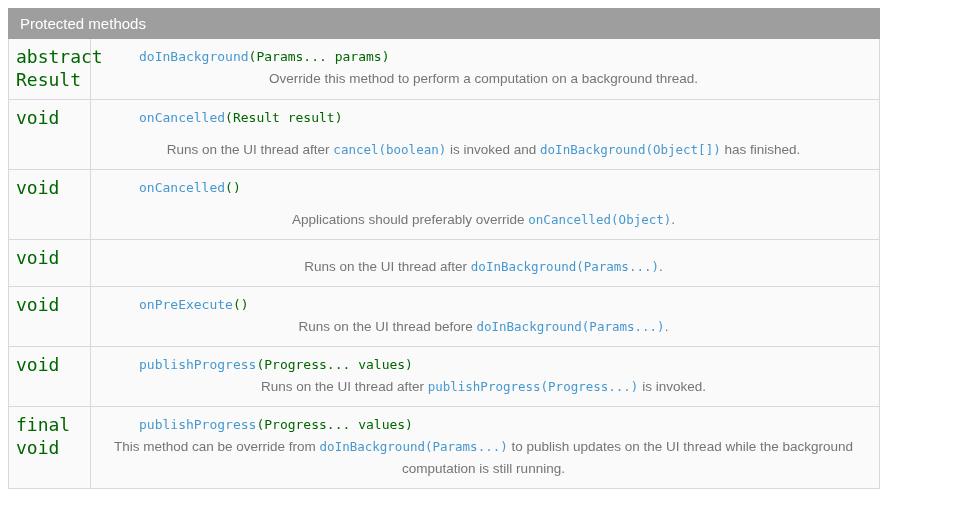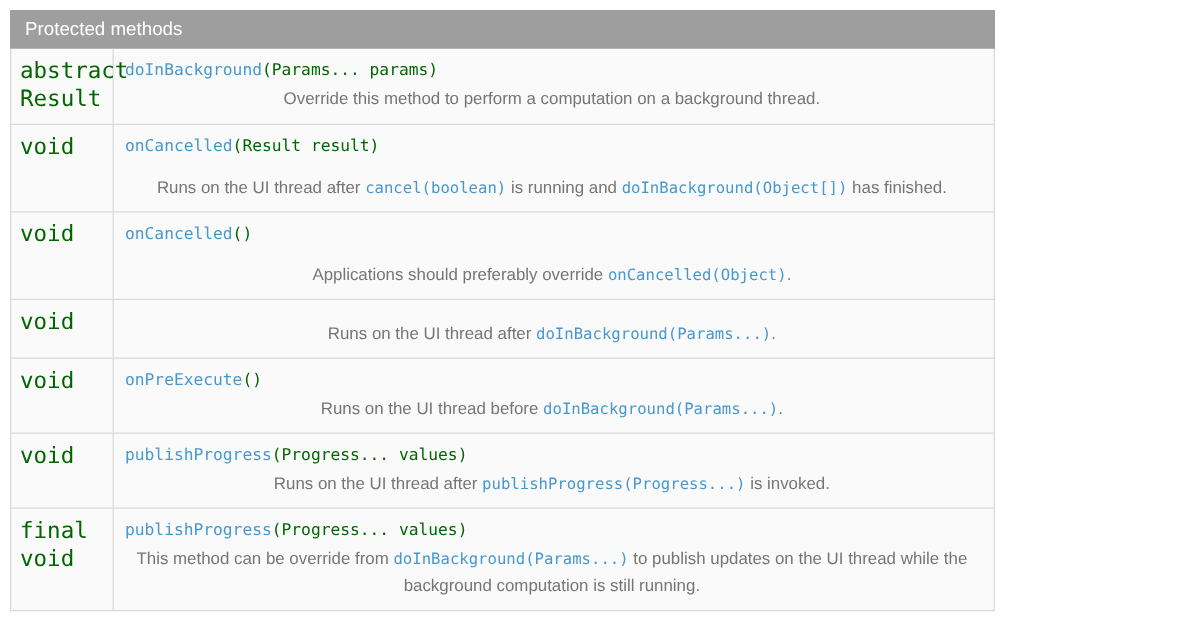--- a/index.html
+++ b/index.html
@@ -9,21 +9,21 @@
     background: #ffffff;
     width: 960px;
     height: 512px;
     overflow: hidden;
     font-family: "Liberation Sans", sans-serif;
   }
   .page {
     padding: 8px 8px 0 8px;
   }
   .doc-table {
-    width: 788px;
+    width: 872px;
     background: var(--cell-bg, #fafafa);
     border: 1px solid var(--border-color, #d9d9d9);
     border-top: none;
   }
   .table-header {
     background: var(--header-bg, #9e9e9e);
     color: var(--header-fg, #ffffff);
     font-size: 15px;
     line-height: 19px;
     padding: 6px 12px 6px 12px;
@@ -49,20 +49,21 @@
   .cell-main {
     flex: 1 1 auto;
     padding: 6px 12px 8px 9px;
   }
   .sig {
     font-family: "DejaVu Sans Mono", "Liberation Mono", monospace;
     font-size: 13px;
     line-height: 23px;
     color: var(--code-green, #006600);
     white-space: nowrap;
+    margin-left: 39px;
   }
   .mlink {
     color: var(--link-blue, #4798cf);
     text-decoration: none;
     cursor: pointer;
   }
   .desc {
     font-size: 13.5px;
     line-height: 22px;
     color: var(--text-gray, #757575);
@@ -97,21 +98,21 @@
       <div class="desc"><span>Override this method to perform a computation on a background thread.</span></div>
     </div>
   </div>
 
   <div class="row">
     <div class="cell-mod">
             <span class="mod-line">void</span>
           </div>
     <div class="cell-main">
       <div class="sig"><a class="mlink">onCancelled</a><span class="params">(Result result)</span></div>
-      <div class="desc gap-large"><span>Runs on the UI thread after </span><a class="code-link">cancel(boolean)</a><span> is running and </span><a class="code-link">doInBackground(Object[])</a><span> has finished.</span></div>
+      <div class="desc gap-large"><span>Runs on the UI thread after </span><a class="code-link">cancel(boolean)</a><span> is invoked and </span><a class="code-link">doInBackground(Object[])</a><span> has finished.</span></div>
     </div>
   </div>
 
   <div class="row">
     <div class="cell-mod">
             <span class="mod-line">void</span>
           </div>
     <div class="cell-main">
       <div class="sig"><a class="mlink">onCancelled</a><span class="params">()</span></div>
       <div class="desc gap-large"><span>Applications should preferably override </span><a class="code-link">onCancelled(Object)</a><span>.</span></div>

